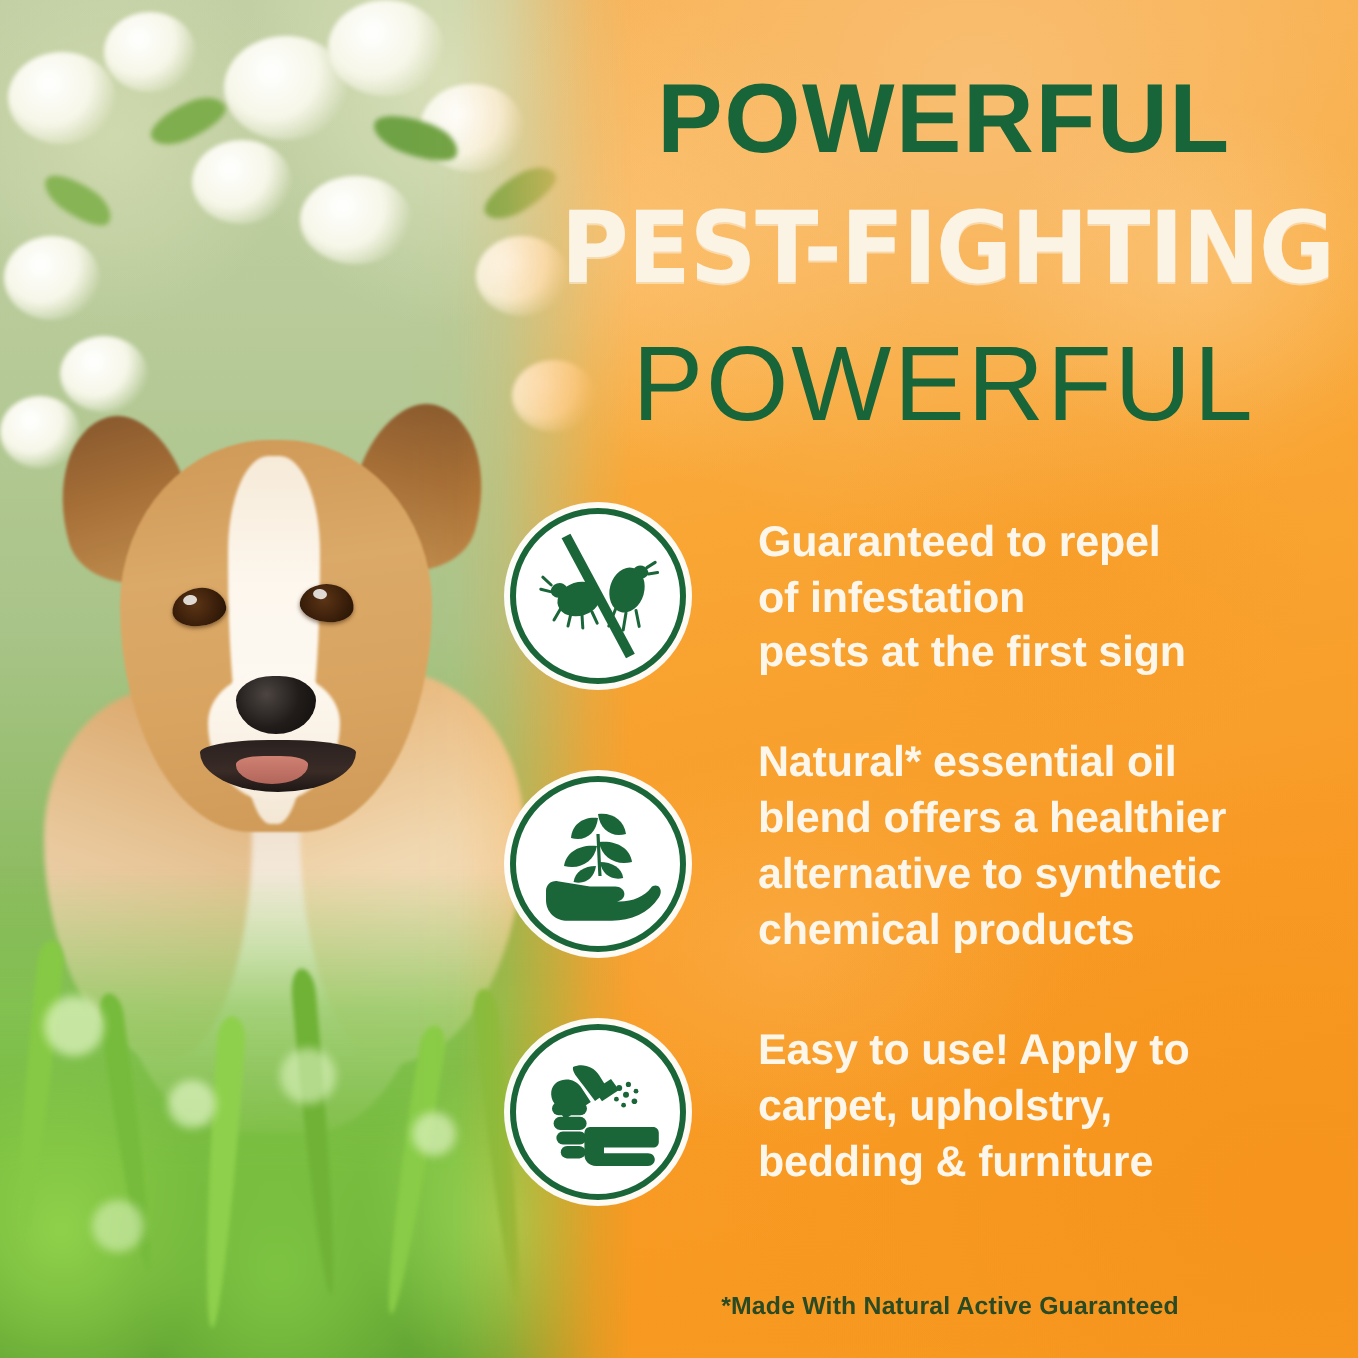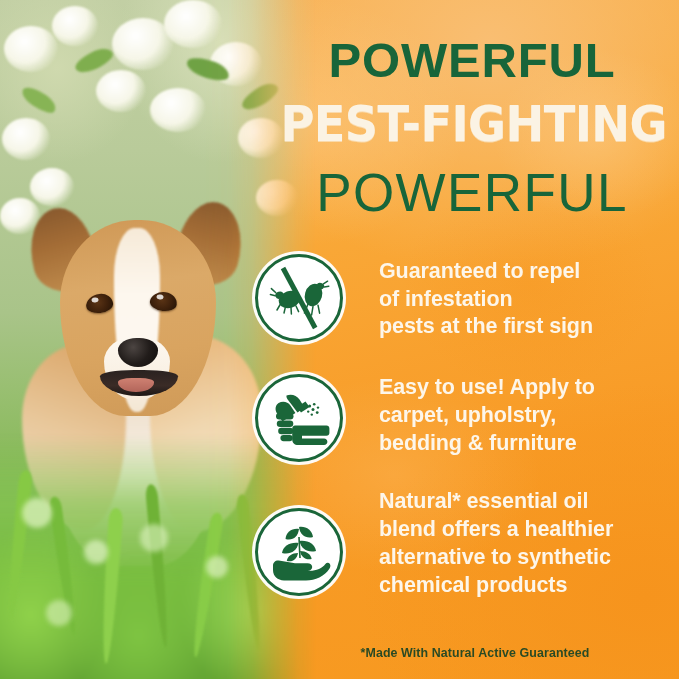--- a/index.html
+++ b/index.html
@@ -456,20 +456,48 @@
           </g>
         </svg>
       </div>
       <div class="benefit-text">
         <span class="line">Guaranteed to repel</span>
         <span class="line">of infestation</span>
         <span class="line">pests at the first sign</span>
       </div>
     </div>
 
+    <div class="benefit-row row-2">
+      <div class="icon-badge">
+        <svg width="70" height="70" viewBox="0 0 70 70" aria-hidden="true">
+          <g fill="#1A6639">
+
+            <path d="M34.2 20 C34.6 28, 34.8 34, 35.2 41 L36.8 41 C36.4 34, 36.2 28, 35.8 20 Z"></path>
+
+            <path d="M35 10 C42 9, 48 13, 49 20 C42 22, 36 18, 35 10 Z"></path>
+            <path d="M35 12 C28 11, 22 15, 21.5 22 C28.5 24, 34 20, 35 12 Z"></path>
+
+            <path d="M35.5 24 C44 23, 51 27, 52 34 C44 36, 37 32, 35.5 24 Z"></path>
+            <path d="M34.5 26 C26 25, 19 29, 18 36 C26 38, 33 34, 34.5 26 Z"></path>
+
+            <path d="M36 34 C42 34, 47 37, 47.6 42 C41.6 43.4, 37 40, 36 34 Z"></path>
+            <path d="M34 36 C28 36, 23.4 39, 22.8 44 C28.8 45.4, 33 42, 34 36 Z"></path>
+
+            <path d="M9 48.5 C9 45.4, 11.6 43.2, 14.8 43.6 L31 46.2 L43.6 46.2 C46.2 46.2, 48.2 47.8, 48.2 50.0 C48.2 52.2, 46.2 53.8, 43.6 53.8 L32.8 53.8 L45.6 53.8 C52.6 53.8, 58.4 51.0, 61.4 47.0 C62.6 45.4, 64.9 45.4, 65.9 47.0 C66.8 48.5, 66.4 50.2, 65.4 51.8 C60.4 59.6, 51.4 63.4, 42.0 63.4 L20.0 63.4 C13.6 63.4, 9 59.0, 9 53.0 Z"></path>
+          </g>
+        </svg>
+      </div>
+      <div class="benefit-text">
+        <span class="line">Natural* essential oil</span>
+        <span class="line">blend offers a healthier</span>
+        <span class="line">alternative to synthetic</span>
+        <span class="line">chemical products</span>
+      </div>
+    </div>
+
     <div class="benefit-row row-3">
       <div class="icon-badge">
         <svg width="70" height="70" viewBox="0 0 70 70" aria-hidden="true">
           <g fill="#1A6639">
 
             <path d="M22.5 12.5 C27 10.5, 32.5 12, 35.5 16.5 L40.5 24.5 L33.5 29.5 L27.5 21.5 C24.5 17.5, 22 15, 22.5 12.5 Z"></path>
             <path d="M33.0 24.0 L41.5 18.5 L45.5 24.0 L37.0 29.6 Z"></path>
 
             <path d="M14.6 20.0 C18.6 17.6, 23.8 18.6, 26.4 22.4 L31.4 30.0 L18.4 38.6 L13.2 30.8 C10.6 27.0, 11.2 22.2, 14.6 20.0 Z"></path>
             <rect x="12.0" y="30.0" width="17.5" height="6.6" rx="3.3"></rect>
@@ -489,45 +517,17 @@
           </g>
         </svg>
       </div>
       <div class="benefit-text">
         <span class="line">Easy to use! Apply to</span>
         <span class="line">carpet, upholstry,</span>
         <span class="line">bedding &amp; furniture</span>
       </div>
     </div>
 
-    <div class="benefit-row row-2">
-      <div class="icon-badge">
-        <svg width="70" height="70" viewBox="0 0 70 70" aria-hidden="true">
-          <g fill="#1A6639">
-
-            <path d="M34.2 20 C34.6 28, 34.8 34, 35.2 41 L36.8 41 C36.4 34, 36.2 28, 35.8 20 Z"></path>
-
-            <path d="M35 10 C42 9, 48 13, 49 20 C42 22, 36 18, 35 10 Z"></path>
-            <path d="M35 12 C28 11, 22 15, 21.5 22 C28.5 24, 34 20, 35 12 Z"></path>
-
-            <path d="M35.5 24 C44 23, 51 27, 52 34 C44 36, 37 32, 35.5 24 Z"></path>
-            <path d="M34.5 26 C26 25, 19 29, 18 36 C26 38, 33 34, 34.5 26 Z"></path>
-
-            <path d="M36 34 C42 34, 47 37, 47.6 42 C41.6 43.4, 37 40, 36 34 Z"></path>
-            <path d="M34 36 C28 36, 23.4 39, 22.8 44 C28.8 45.4, 33 42, 34 36 Z"></path>
-
-            <path d="M9 48.5 C9 45.4, 11.6 43.2, 14.8 43.6 L31 46.2 L43.6 46.2 C46.2 46.2, 48.2 47.8, 48.2 50.0 C48.2 52.2, 46.2 53.8, 43.6 53.8 L32.8 53.8 L45.6 53.8 C52.6 53.8, 58.4 51.0, 61.4 47.0 C62.6 45.4, 64.9 45.4, 65.9 47.0 C66.8 48.5, 66.4 50.2, 65.4 51.8 C60.4 59.6, 51.4 63.4, 42.0 63.4 L20.0 63.4 C13.6 63.4, 9 59.0, 9 53.0 Z"></path>
-          </g>
-        </svg>
-      </div>
-      <div class="benefit-text">
-        <span class="line">Natural* essential oil</span>
-        <span class="line">blend offers a healthier</span>
-        <span class="line">alternative to synthetic</span>
-        <span class="line">chemical products</span>
-      </div>
-    </div>
-
   </div>
 
   <div class="footnote">*Made With Natural Active Guaranteed</div>
 
 </div>
 
 </body></html>

